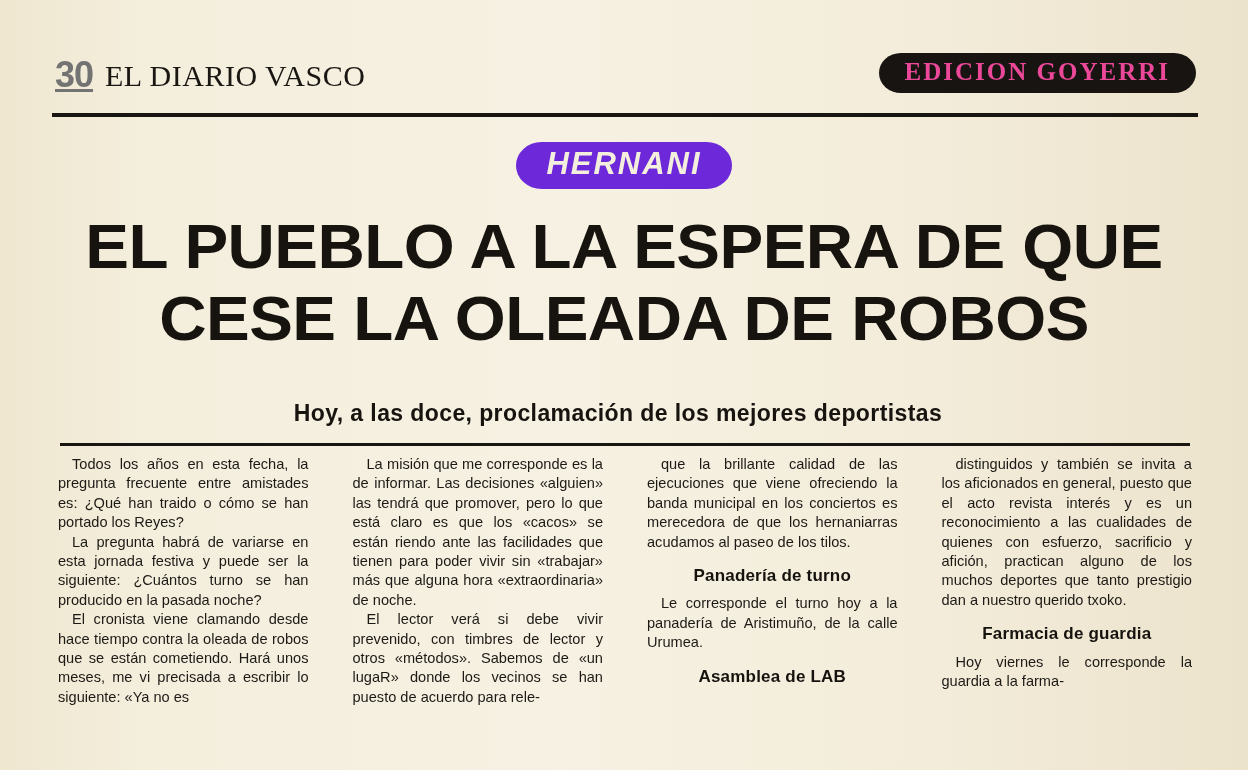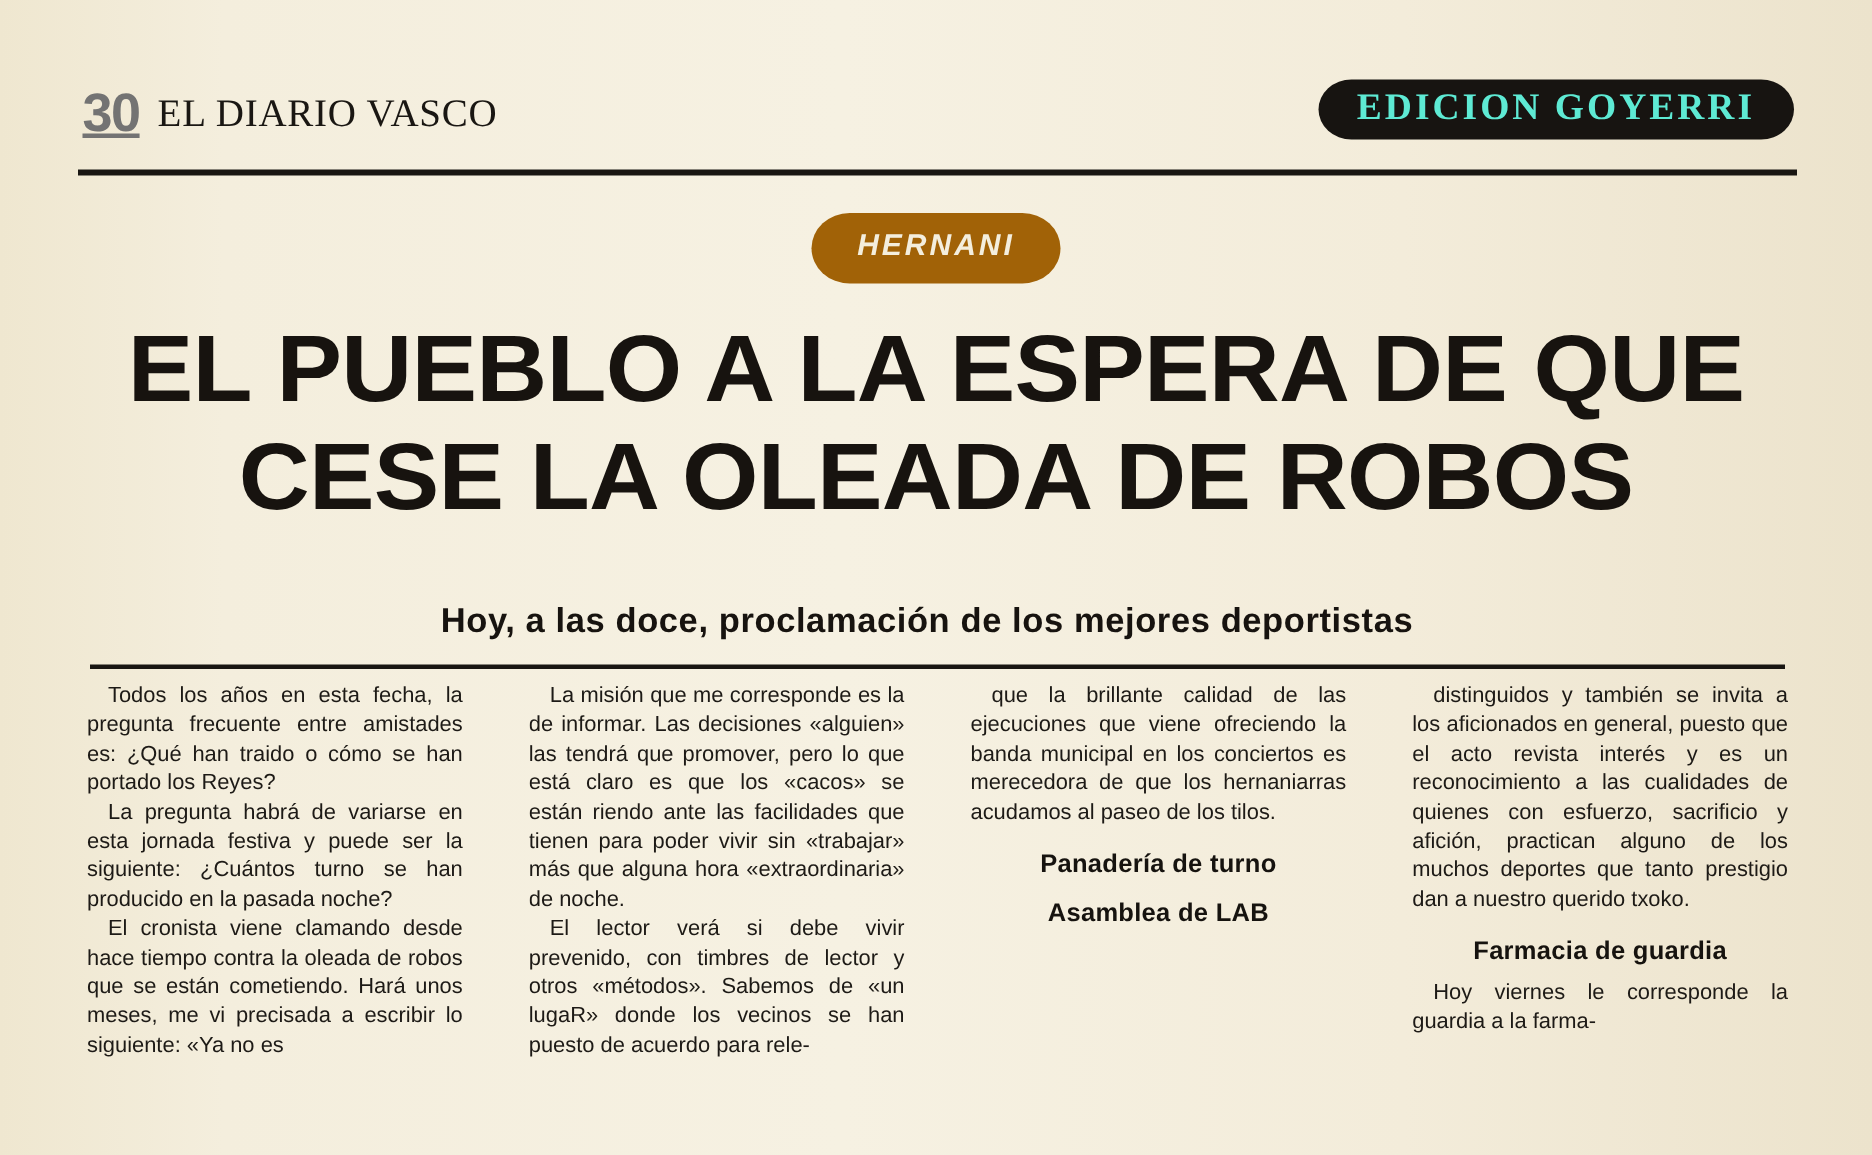--- a/index.html
+++ b/index.html
@@ -42,29 +42,29 @@
     color: #737373;
     letter-spacing: -1px;
     float: left;
     line-height: 40px;
     text-decoration: underline;
   }
   .masthead-title {
     float: left;
     margin-left: 12px;
     font-family: "Liberation Serif", serif;
-    font-size: 26px;
+    font-size: 30px;
     color: #1a1713;
     line-height: 42px;
     letter-spacing: 0.5px;
   }
   .edition-badge {
     float: right;
     background: #171411;
-    color: #5eead4;
+    color: #ec4899;
     font-family: "Liberation Serif", serif;
     font-weight: bold;
     font-size: 25px;
     letter-spacing: 2px;
     padding: 5px 26px 7px 26px;
     border-radius: 22px/20px;
     line-height: 28px;
     margin-top: -2px;
     white-space: nowrap;
   }
@@ -81,26 +81,26 @@
   
   .section-tag-wrap {
     position: absolute;
     top: 142px;
     left: 0;
     right: 0;
     text-align: center;
   }
   .section-tag {
     display: inline-block;
-    background: #a16207;
+    background: #6d28d9;
     color: #f4eedd;
     font-family: "Liberation Sans", sans-serif;
     font-weight: bold;
     font-style: italic;
-    font-size: 20px;
+    font-size: 31px;
     letter-spacing: 2px;
     padding: 6px 30px 9px 30px;
     border-radius: 26px/24px;
     line-height: 32px;
   }
 
   
   .headline {
     position: absolute;
     top: 210px;
@@ -205,20 +205,21 @@
     </div>
 
     <div class="col">
       <p>La misión que me corresponde es la de informar. Las decisiones «alguien» las tendrá que promover, pero lo que está claro es que los «cacos» se están riendo ante las facilidades que tienen para poder vivir sin «trabajar» más que alguna hora «extraordinaria» de noche.</p>
       <p>El lector verá si debe vivir prevenido, con timbres de lector y otros «métodos». Sabemos de «un lugaR» donde los vecinos se han puesto de acuerdo para rele-</p>
     </div>
 
     <div class="col">
       <p>que la brillante calidad de las ejecuciones que viene ofreciendo la banda municipal en los conciertos es merecedora de que los hernaniarras acudamos al paseo de los tilos.</p>
       <div class="sub-title">Panadería de turno</div>
+      <p>Le corresponde el turno hoy a la panadería de Aristimuño, de la calle Urumea.</p>
       <div class="sub-title">Asamblea de LAB</div>
     </div>
 
     <div class="col">
       <p>distinguidos y también se invita a los aficionados en general, puesto que el acto revista interés y es un reconocimiento a las cualidades de quienes con esfuerzo, sacrificio y afición, practican alguno de los muchos deportes que tanto prestigio dan a nuestro querido txoko.</p>
       <div class="sub-title">Farmacia de guardia</div>
       <p>Hoy viernes le corresponde la guardia a la farma-</p>
     </div>
 
   </div>

